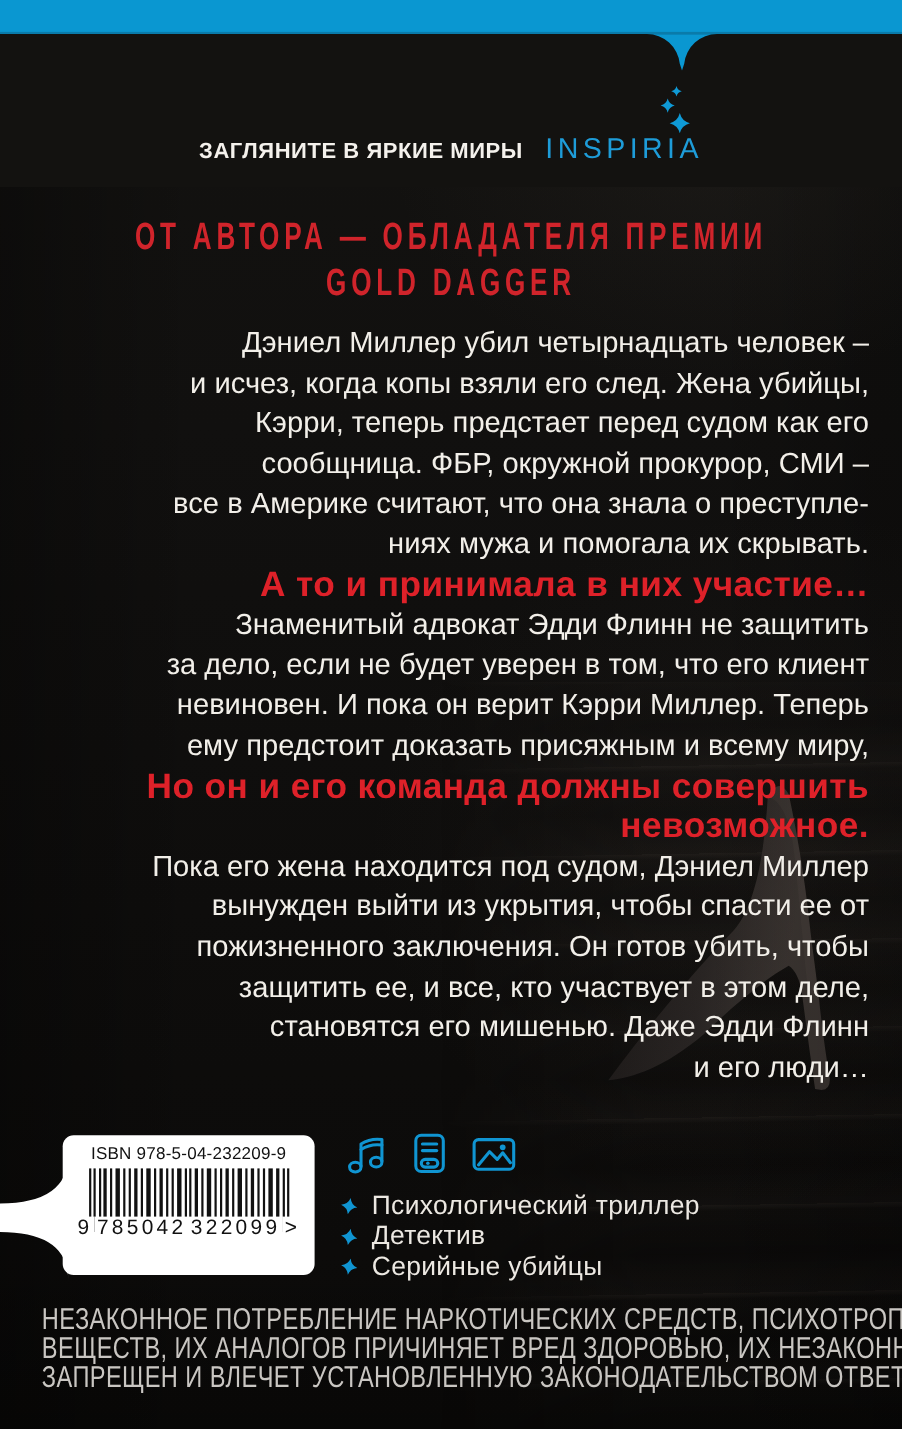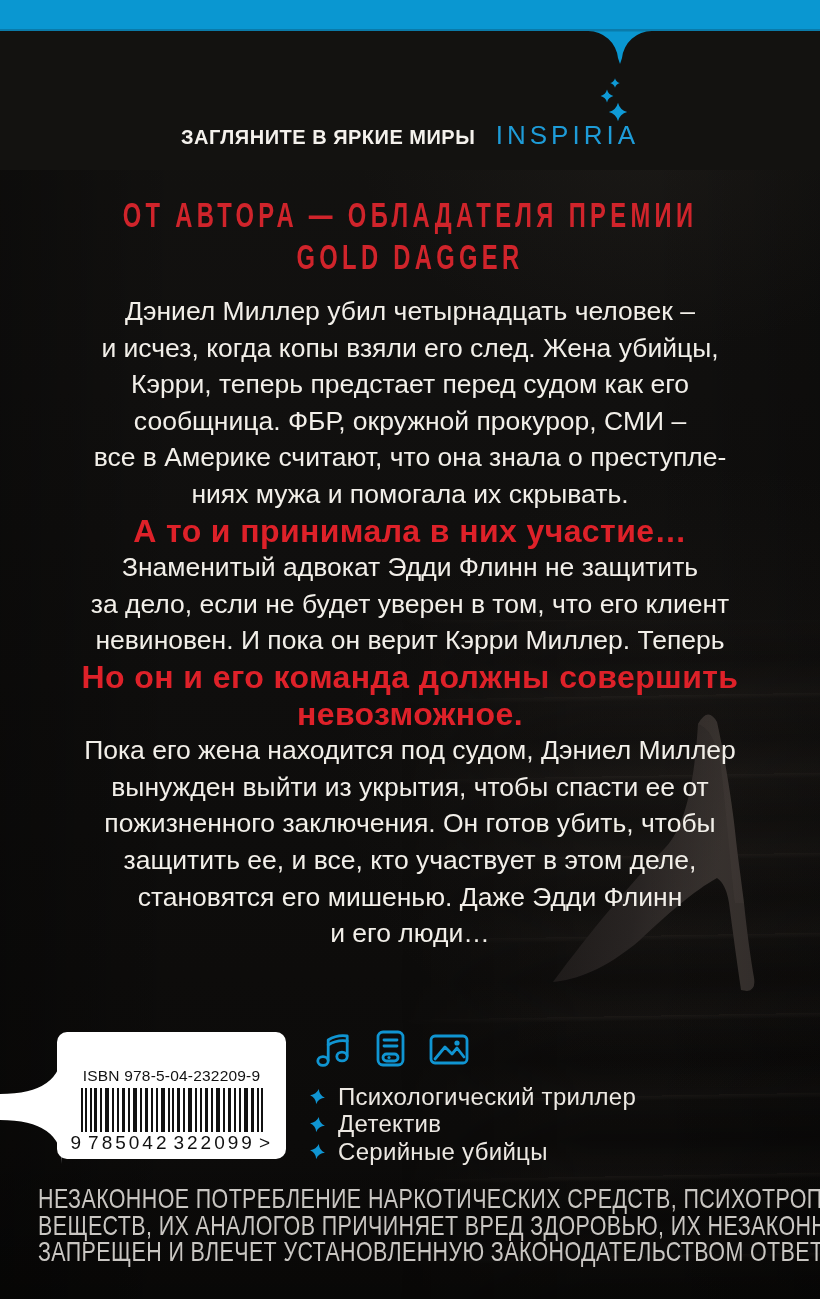--- a/index.html
+++ b/index.html
@@ -24,28 +24,28 @@
   .topnotch{position:absolute;left:0;top:0;}
   .sparkles{position:absolute;left:596px;top:73px;}
   .brandline{position:absolute;left:0;top:120px;width:100%;text-align:center;white-space:nowrap;}
   .tagline{color:#f4f1ec;font-weight:700;font-size:20px;letter-spacing:0.5px;}
   .brand{color:#1e9cd8;font-weight:400;font-size:26px;letter-spacing:4px;margin-left:16px;margin-top:12px;}
   
   .award{position:absolute;left:0;top:194px;width:100%;text-align:center;color:#d0242b;
          font-weight:700;font-size:33px;line-height:40px;letter-spacing:6px;
          transform:scale(0.72,1.05);transform-origin:50% 0;}
   
-  .blurb{position:absolute;left:30px;right:30px;top:293px;text-align:center;
+  .blurb{position:absolute;left:30px;right:30px;top:293px;text-align:right;
          color:#f2efe9;font-size:26.5px;line-height:36.6px;font-weight:400;}
   .blurb .red{color:#de2129;font-weight:700;font-size:32px;letter-spacing:0.4px;}
   
   .tab{position:absolute;left:0;top:1038px;}
   .barcode-box{position:absolute;left:57px;top:1032px;width:229px;height:127px;
          background:#fff;border-radius:10px;text-align:center;}
-  .isbn{color:#121212;font-size:15.5px;font-weight:400;padding-top:9px;letter-spacing:0.2px;margin-top:26px;}
+  .isbn{color:#121212;font-size:15.5px;font-weight:400;padding-top:9px;letter-spacing:0.2px;}
   .bars{display:block;margin:3px auto 0;}
   .bars rect{fill:#111;}
   .digits{display:flex;justify-content:space-between;width:206px;margin:-14px auto 0;
          color:#111;font-size:19px;background:transparent;}
   .digits span{background:#fff;padding:0 2px;letter-spacing:3px;}
   
   .media{position:absolute;left:312px;top:1028px;display:flex;gap:15px;align-items:center;}
   .genres{position:absolute;left:310px;top:1083px;}
   .genre-row{display:flex;align-items:center;height:27.5px;}
   .genre-row svg{margin-right:13px;flex:none;}
@@ -116,20 +116,21 @@
     <div>Дэниел Миллер убил четырнадцать человек –</div>
     <div>и исчез, когда копы взяли его след. Жена убийцы,</div>
     <div>Кэрри, теперь предстает перед судом как его</div>
     <div>сообщница. ФБР, окружной прокурор, СМИ –</div>
     <div>все в Америке считают, что она знала о преступле-</div>
     <div>ниях мужа и помогала их скрывать.</div>
     <div class="red">А то и принимала в них участие…</div>
     <div>Знаменитый адвокат Эдди Флинн не защитить</div>
     <div>за дело, если не будет уверен в том, что его клиент</div>
     <div>невиновен. И пока он верит Кэрри Миллер. Теперь</div>
+    <div>ему предстоит доказать присяжным и всему миру,</div>
     <div class="red">Но он и его команда должны совершить</div>
     <div class="red">невозможное.</div>
     <div>Пока его жена находится под судом, Дэниел Миллер</div>
     <div>вынужден выйти из укрытия, чтобы спасти ее от</div>
     <div>пожизненного заключения. Он готов убить, чтобы</div>
     <div>защитить ее, и все, кто участвует в этом деле,</div>
     <div>становятся его мишенью. Даже Эдди Флинн</div>
     <div>и его люди…</div>
   </div>
 

